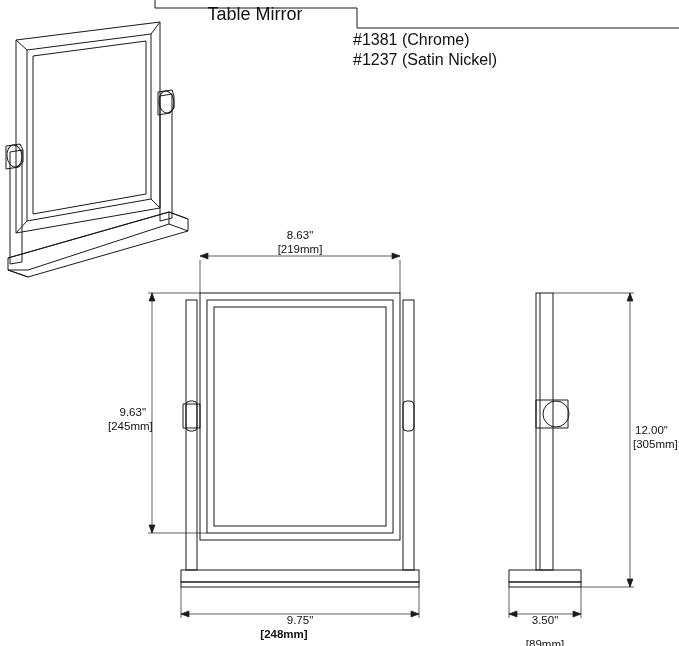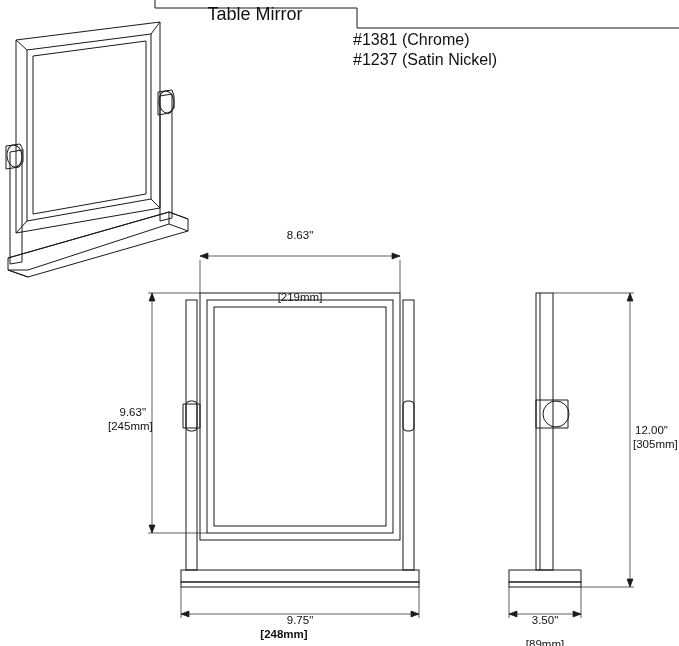--- a/index.html
+++ b/index.html
@@ -160,21 +160,21 @@
 
     </g>
   </svg>
 
   <div class="lbl title lbl-center" style="left:180px; top:7px; width:150px;">Table Mirror</div>
 
   <div class="lbl code" style="left:353px; top:33px;">#1381 (Chrome)</div>
   <div class="lbl code" style="left:353px; top:53px;">#1237 (Satin Nickel)</div>
 
   <div class="lbl lbl-center" style="left:250px; top:228px; width:100px;">8.63"</div>
-  <div class="lbl lbl-center" style="left:250px; top:242px; width:100px;margin-top:48px;">[219mm]</div>
+  <div class="lbl lbl-center" style="left:250px; top:242px; width:100px;">[219mm]</div>
 
   <div class="lbl lbl-right" style="left:110px; top:405px; width:36px;">9.63"</div>
   <div class="lbl lbl-right" style="left:108px; top:419px; width:43px;">[245mm]</div>
 
   <div class="lbl lbl-center" style="left:250px; top:613px; width:100px;">9.75"</div>
   <div class="lbl lbl-center" style="left:234px; top:627px; width:100px;font-weight:bold;">[248mm]</div>
 
   <div class="lbl" style="left:635px; top:423px;">12.00"</div>
   <div class="lbl" style="left:633px; top:437px;">[305mm]</div>
 

